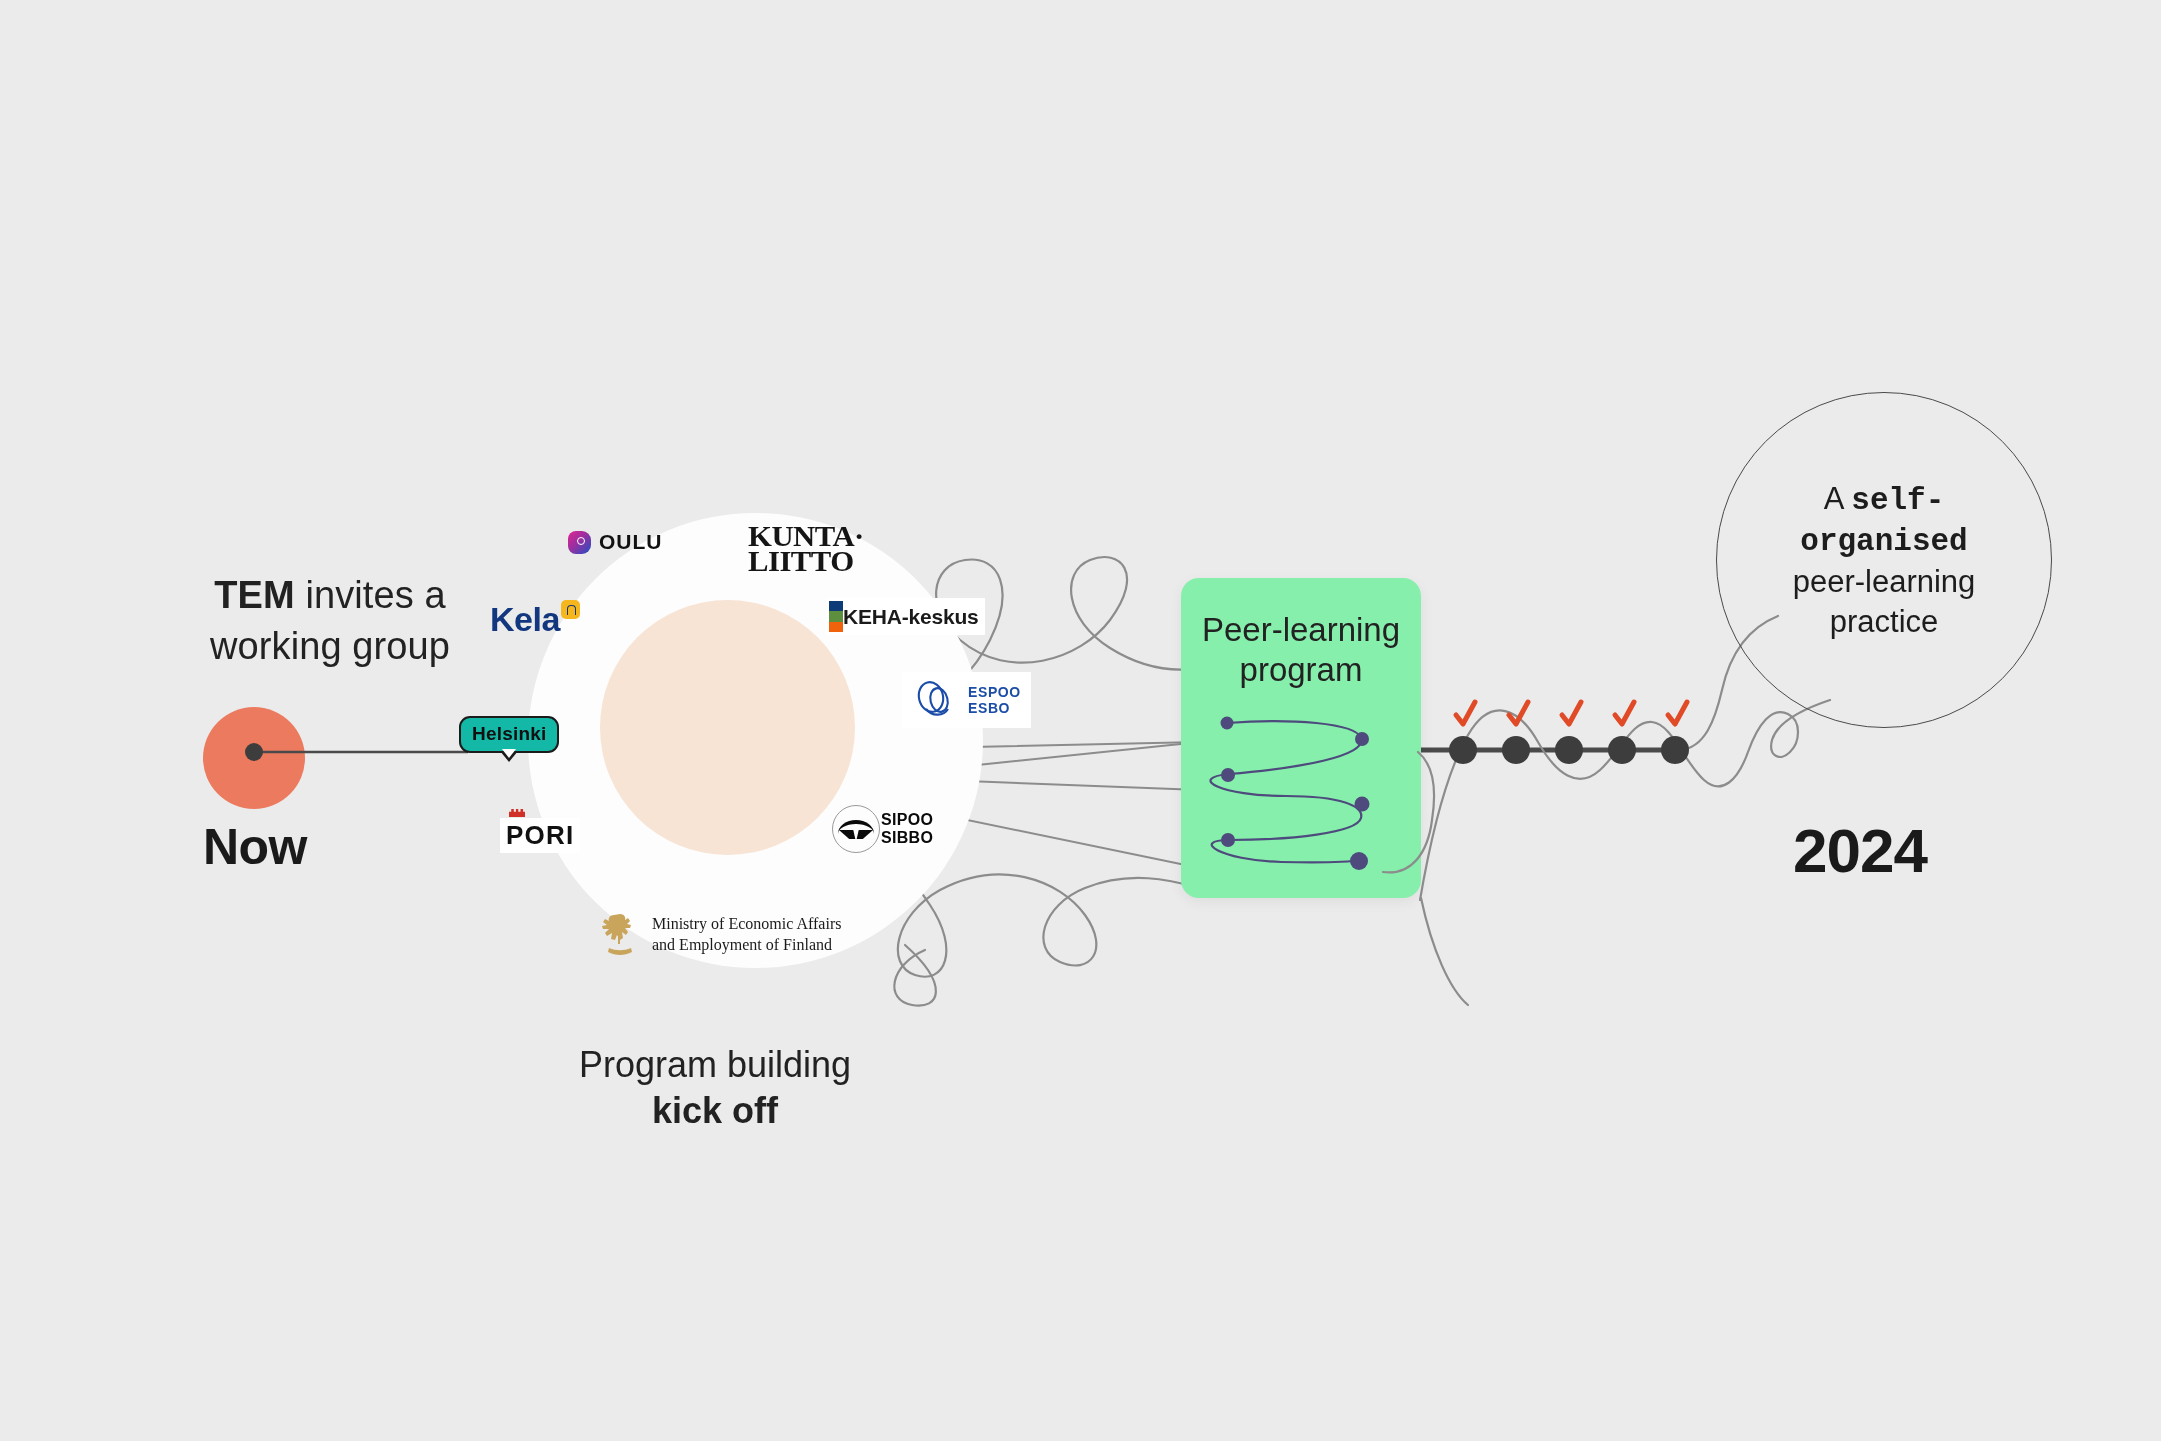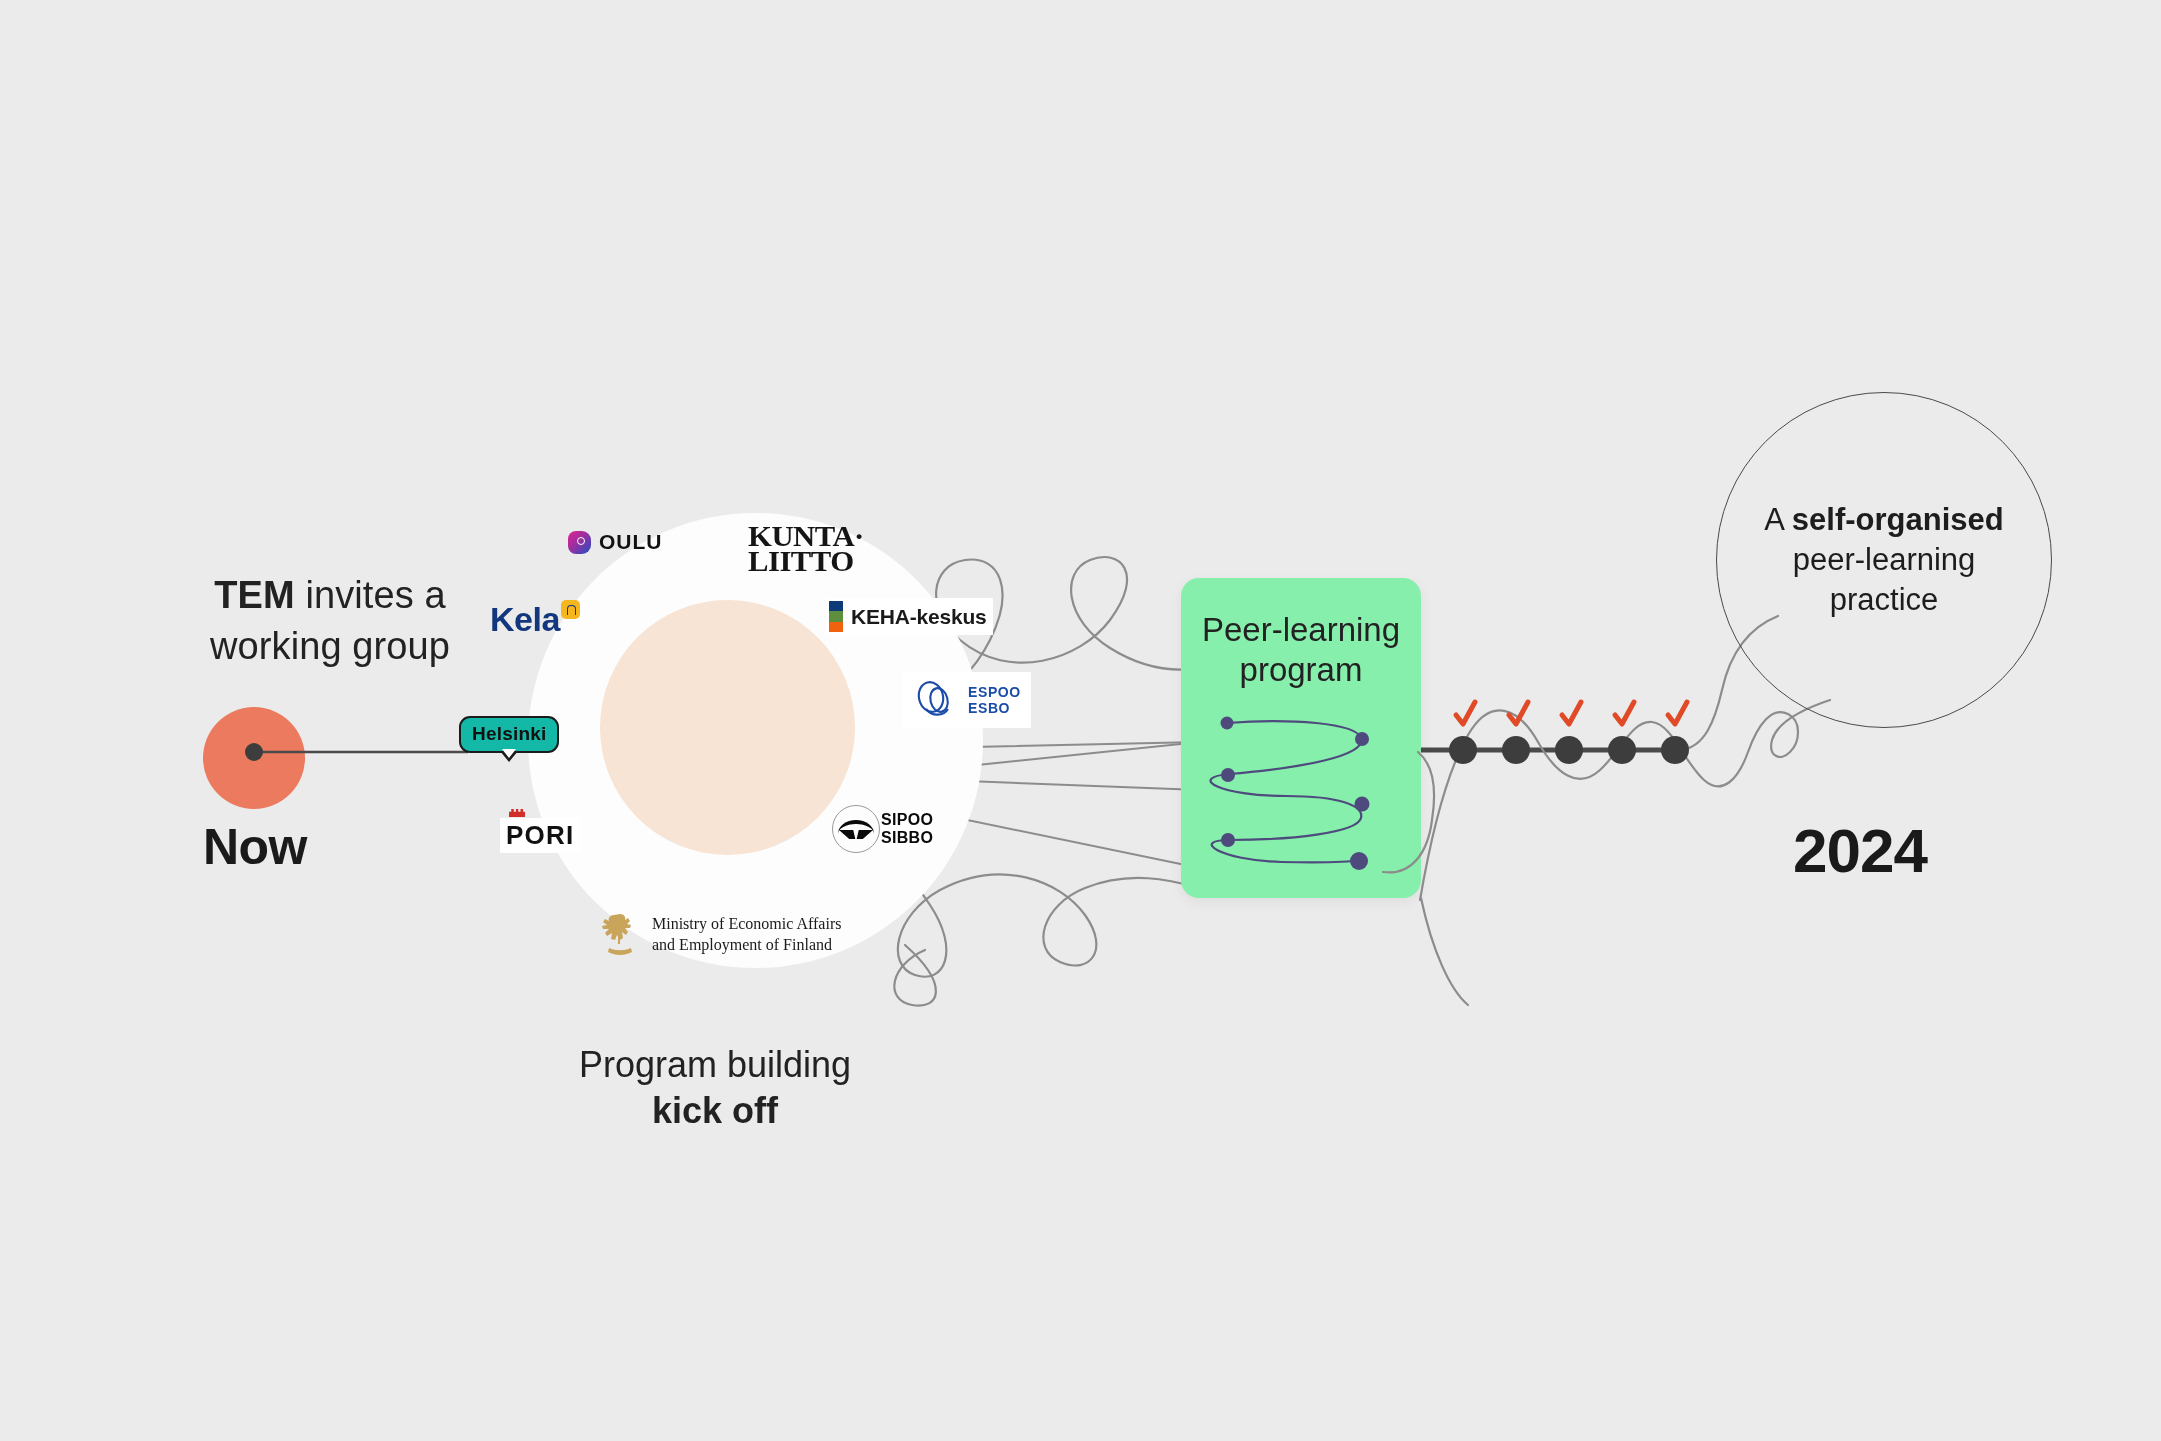--- a/index.html
+++ b/index.html
@@ -140,21 +140,21 @@
   #logo-kela .badge {
     width: 19px; height: 19px; border-radius: 5px; background: #f5b71d;
     margin-left: 1px; align-self: flex-start; position: relative;
   }
   #logo-kela .badge::after {
     content: ""; position: absolute; left: 6px; top: 5px;
     width: 7px; height: 9px;
     border: 1.8px solid #12377e; border-bottom: none; border-radius: 4px 4px 0 0;
   }
 
-  #logo-keha { left: 826px; top: 598px; gap: 8px; background: #fff; padding: 3px 6px 3px 3px; }
+  #logo-keha { left: 826px; top: 598px; background: #fff; padding: 3px 6px 3px 3px; }
   #logo-keha .bars { width: 14px; height: 31px; display: flex; flex-direction: column; }
   #logo-keha .bars i { flex: 1; display: block; }
   #logo-keha .txt { font-size: 21px; font-weight: 800; color: #1a1a1a; letter-spacing: -0.2px; }
 
   #logo-espoo { left: 902px; top: 672px; gap: 8px; background:#fff; padding: 7px 10px; }
   #logo-espoo .txt {
     font-size: 14px; font-weight: 800; color: #1b4ca8; line-height: 1.15; letter-spacing: .6px;
   }
 
   #logo-pori { left: 500px; top: 818px; background: #fff; padding: 2px 6px; }
@@ -250,21 +250,21 @@
     left: 1716px; top: 392px;
     width: 334px; height: 334px;
     border-radius: 50%;
     border: 1.8px solid #4a4a4a;
     display: flex; align-items: center; justify-content: center;
   }
   #outcome-text {
     width: 240px; text-align: center;
     font-size: 31px; font-weight: 300; line-height: 1.28; color: #1d1d1d;
   }
-  #outcome-text b { font-weight: 800; }
+  #outcome-text b { font-weight: 800; font-family: Liberation Mono, monospace; }
 
   #year-label {
     left: 1700px; top: 815px;
     width: 320px; text-align: center;
     font-size: 62px; font-weight: 800; letter-spacing: -1px;
   }
 
   
   #kickoff {
     left: 520px; top: 1042px;

